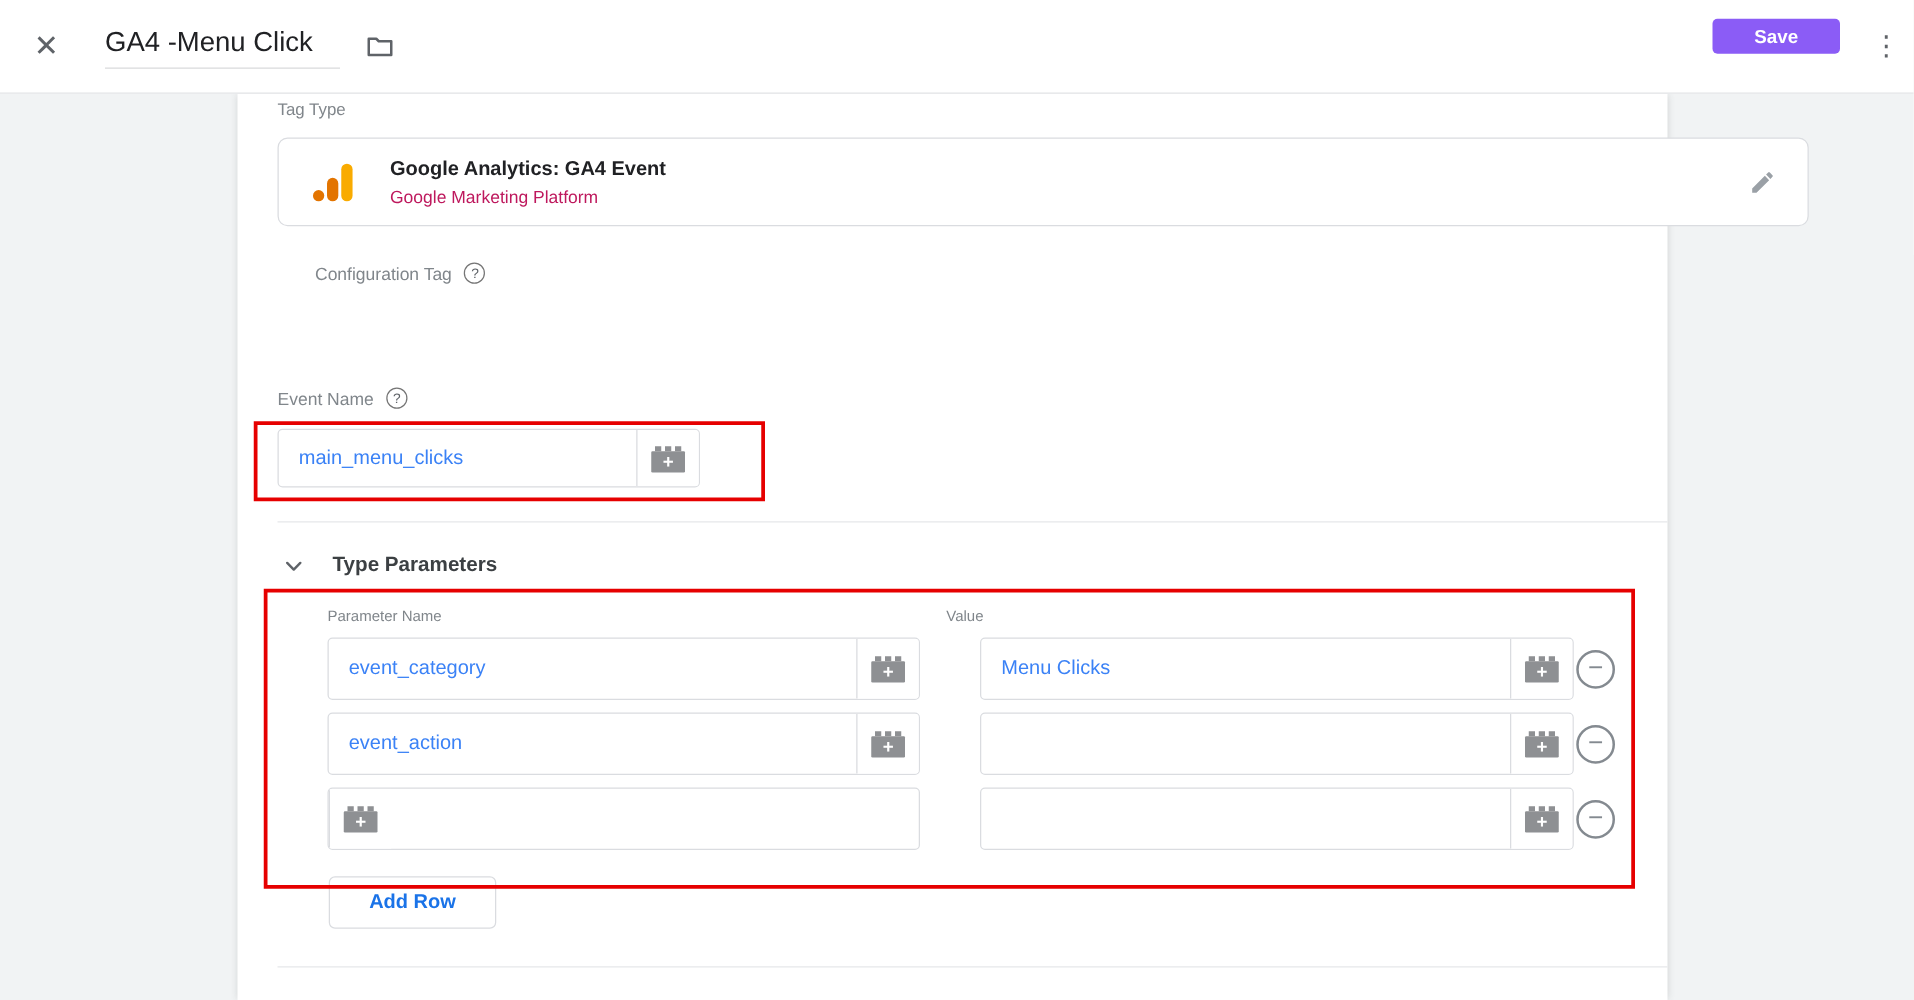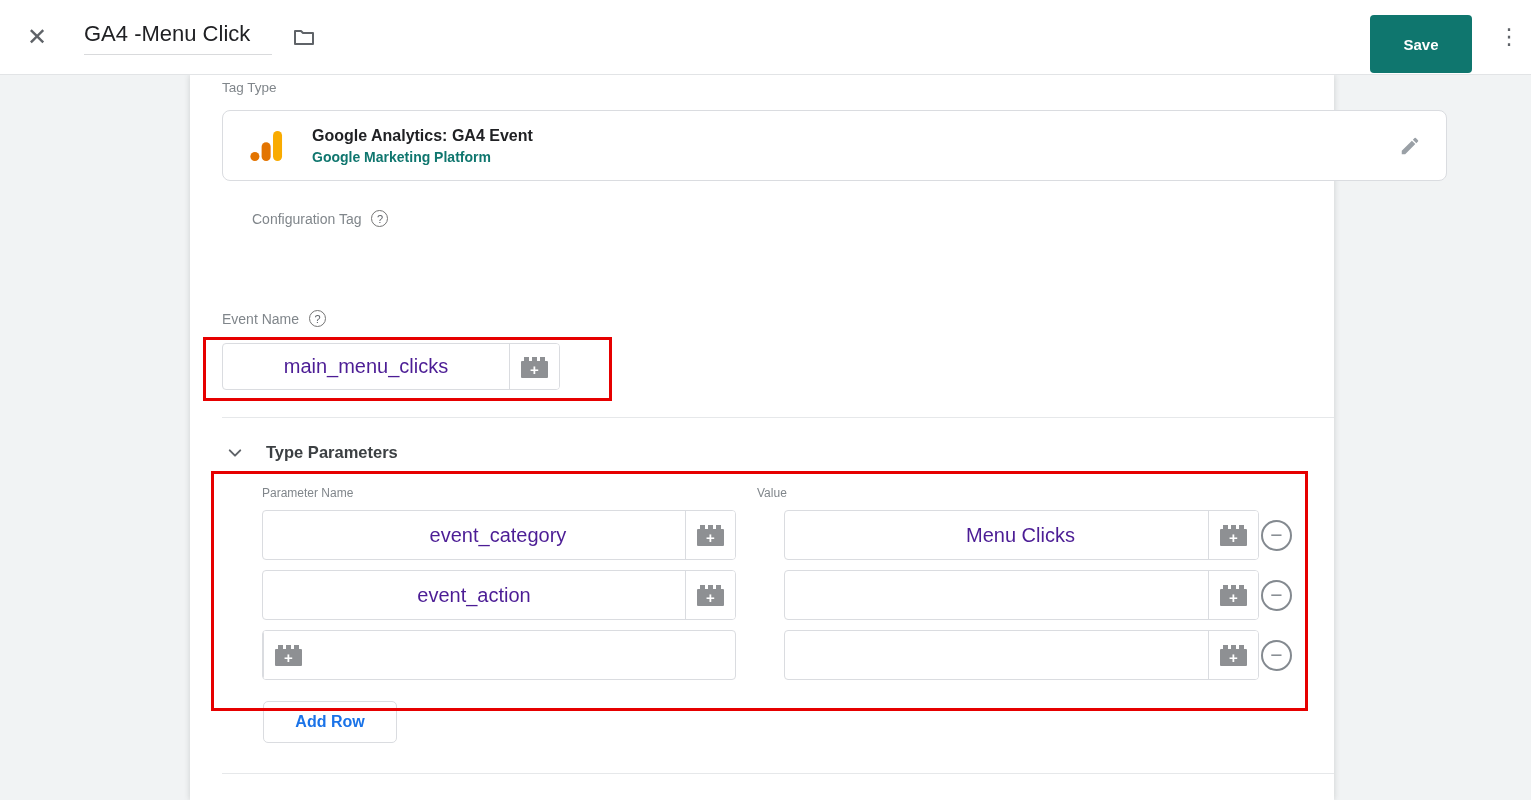--- a/index.html
+++ b/index.html
@@ -25,22 +25,22 @@
   .title-wrap {
     position:absolute; left:84px; top:21px;
     border-bottom:1px solid #d9dadc; padding:0 22px 7px 0;
   }
   .title-text { font-size:22px; color:#202124; white-space:nowrap; }
   .folder-btn {
     position:absolute; left:290px; top:25px; width:28px; height:26px;
     background:none; border:none; cursor:pointer; color:#5f6368;
   }
   .save-btn {
-    position:absolute; left:1370px; top:15px; width:102px; height:58px;
-    background:#0f766e; color:#fff; border:none; border-radius:4px;
+    position:absolute; left:1370px; top:15px; width:102px; height:28px;
+    background:#8b5cf6; color:#fff; border:none; border-radius:4px;
     font-size:15px; font-weight:bold; font-family:inherit; cursor:pointer;
   }
   .kebab-btn {
     position:absolute; left:1494px; top:22px; width:30px; height:30px;
     display:flex; align-items:center; justify-content:center;
     font-size:22px; color:#5f6368; background:none; border:none; cursor:pointer;
     letter-spacing:0;
   }
 
   
@@ -59,21 +59,21 @@
 
   
   .tag-card {
     position:absolute; left:32px; top:35px; width:1225px; height:71px;
     border:1px solid #dadce0; border-radius:8px; background:#fff;
     display:flex; align-items:center; padding-left:25px;
   }
   .ga-logo { width:38px; height:38px; flex:0 0 auto; }
   .tag-card-text { margin-left:26px; }
   .tag-card-title { font-size:16px; font-weight:bold; color:#202124; }
-  .tag-card-sub { font-size:14px; color:#0f766e; margin-top:4px;font-weight:bold; }
+  .tag-card-sub { font-size:14px; color:#be185d; margin-top:4px; }
   .edit-btn {
     position:absolute; right:24px; top:24px; width:24px; height:24px;
     background:none; border:none; cursor:pointer; color:#9aa0a6;
   }
 
   
   .select-box {
     position:absolute; left:32px; top:166px; width:340px; height:50px;
     border:1px solid #dadce0; border-radius:4px; background:#fff;
     display:flex; align-items:center; padding:0 18px; cursor:pointer;
@@ -84,21 +84,21 @@
     border-right:6px solid transparent; border-top:7px solid #5f6368;
   }
 
   
   .input-group {
     border:1px solid #dadce0; border-radius:4px; background:#fff;
     display:flex; overflow:hidden; position:absolute;
   }
   .input-group input {
     flex:1; min-width:0; border:none; outline:none; background:transparent;
-    font-size:20px; color:#4c1d95; font-family:inherit; padding:0 16px;text-align:center;
+    font-size:16px; color:#3b82f6; font-family:inherit; padding:0 16px;
   }
   .lego-btn {
     width:50px; flex:0 0 auto; border-left:1px solid #dadce0; background:#fff;
     display:flex; align-items:center; justify-content:center; cursor:pointer;
   }
   .lego {
     position:relative; width:27px; height:17px; background:#8e9093;
     border-radius:1px; margin-top:5px;
   }
   .lego::before {
@@ -120,21 +120,21 @@
   .ep-header { position:absolute; left:36px; top:368px; display:flex; align-items:center; }
   .chev { width:18px; height:18px; cursor:pointer; color:#5f6368; }
   .ep-title { margin-left:22px; font-size:16.5px; font-weight:bold; color:#3c4043; }
 
   .col-label { position:absolute; top:411px; font-size:12px; color:#80868b; }
   .col-name { left:72px; }
   .col-value { left:567px; }
 
   .pname-group { left:72px; width:474px; height:50px; }
   .pvalue-group { left:594px; width:475px; height:50px; }
-  .row-0 { top:435px;padding-left:48px; } .row-1 { top:495px; } .row-2 { top:555px; }
+  .row-0 { top:435px; } .row-1 { top:495px; } .row-2 { top:555px; }
 
   .minus-btn {
     position:absolute; left:1071px; width:31px; height:31px; border-radius:50%;
     border:2px solid #848a90; background:#fff; color:#848a90; cursor:pointer;
     display:flex; align-items:center; justify-content:center;
     font-size:21px; line-height:1; font-family:inherit; padding-bottom:2px;
   }
   .minus-0 { top:445px; } .minus-1 { top:505px; } .minus-2 { top:565px; }
 
   .add-row-btn {

